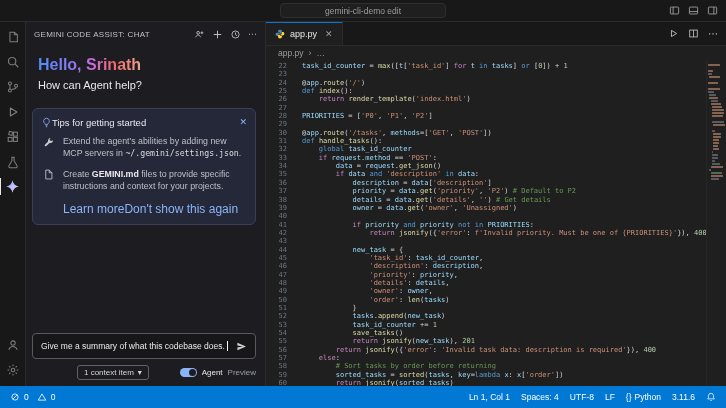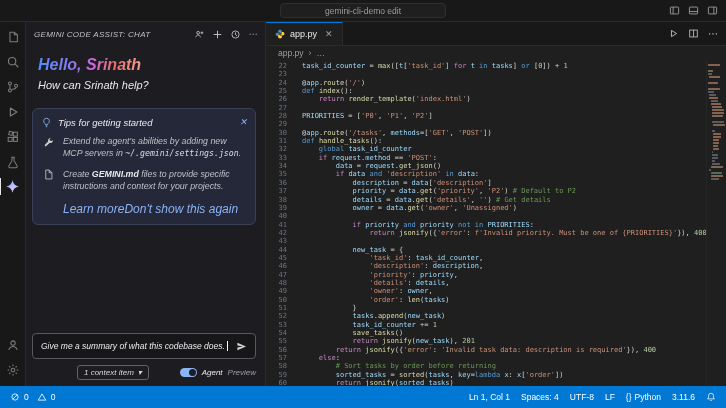--- a/index.html
+++ b/index.html
@@ -23,34 +23,34 @@
   .activitybar { width:26px; background:#181818; border-right:1px solid #2b2b2b;
     display:flex; flex-direction:column; align-items:center; padding:2px 0 4px; flex:0 0 auto; }
   .ab-item { width:26px; height:25px; display:flex; align-items:center; justify-content:center;
     color:#7d7d7d; position:relative; }
   .ab-item.active { color:#e8e8e8; }
   .ab-item.active::before { content:""; position:absolute; left:0; top:4px; bottom:4px; width:1.5px; background:#e8e8e8; }
   .ab-bottom { margin-top:auto; display:flex; flex-direction:column; }
 
   
   .sidebar { width:240px; flex:0 0 auto; background:#1c1c21; border-right:1px solid #2b2b2b;
-    display:flex; flex-direction:column;font-style:italic; }
+    display:flex; flex-direction:column; }
   .sb-header { height:24px; flex:0 0 auto; display:flex; align-items:center; padding:0 8px; }
   .sb-title { flex:1; font-size:8px; color:#c2c2c2; letter-spacing:.3px; white-space:nowrap; }
   .sb-icons { display:flex; align-items:center; gap:7px; color:#c2c2c2; }
   .sb-icons .glyph { font-size:9px; line-height:1; }
 
   .greeting { margin:10px 12px 0; font-size:16px; font-weight:700;
     background:linear-gradient(90deg,#4f8df8 0%,#8a7bf2 32%,#c76be0 52%,#ee6a6a 74%,#f2a08c 100%);
     -webkit-background-clip:text; background-clip:text; color:transparent; width:fit-content; }
   .subtitle { margin:5px 12px 0; font-size:11px; color:#e8e8e8; }
 
   .tips-card { margin:17px 9px 0 6px; background:#252838; border:1px solid #3a3f55;
     border-radius:6px; padding:6px 8px 7px; }
-  .tips-head { display:flex; align-items:flex-start; gap:6px; font-size:9.5px; color:#e8eaed; padding:2px 0 3px; }
+  .tips-head { display:flex; align-items:flex-start; font-size:9.5px; color:#e8eaed; padding:2px 0 3px; }
   .tips-close { margin-left:auto; color:#8ab4f8; font-size:9px; }
   .tip { display:flex; gap:8px; padding:4px 2px; font-size:8.8px; line-height:1.4; color:#bdc1c6; }
   .tip-icon { flex:0 0 12px; color:#c8cbd0; padding-top:1px; }
   .tip code { font-family:"DejaVu Sans Mono", monospace; font-size:8.2px; color:#dadce0; }
   .tip b { color:#e8eaed; font-weight:700; }
   .tips-links { display:flex; font-size:12px; color:#8ab4f8; padding:6px 0 1px 22px; }
   .tips-links span { white-space:nowrap; }
 
   .chat-bottom { margin-top:auto; padding:0 9px 6px 6px; }
   .chat-input { border:1px solid #565a5f; border-radius:4px; background:#17171a; height:26px;
@@ -218,21 +218,21 @@
             <svg width="11" height="11" viewBox="0 0 16 16" fill="none" stroke="currentColor" stroke-width="1.3">
                 <circle cx="8" cy="8" r="5.2"></circle>
                 <path d="M8 5v3.2l2.2 1.6"></path>
               </svg>
           </span>
           <span class="glyph">⋯</span>
         </span>
       </div>
 
       <div class="greeting">Hello, Srinath</div>
-      <div class="subtitle">How can Srinath help?</div>
+      <div class="subtitle">How can Agent help?</div>
 
       <div class="tips-card">
         <div class="tips-head">
           <span>
             <svg width="11" height="11" viewBox="0 0 16 16" fill="none" stroke="#8ab4f8" stroke-width="1.2">
                 <path d="M8 1.8a4.2 4.2 0 00-2.3 7.7c.4.3.8 1 .8 1.5h3c0-.5.4-1.2.8-1.5A4.2 4.2 0 008 1.8z"></path>
                 <path d="M6.6 12.8h2.8M7.1 14.2h1.8"></path>
               </svg>
           </span>
           <span>Tips for getting started</span>

